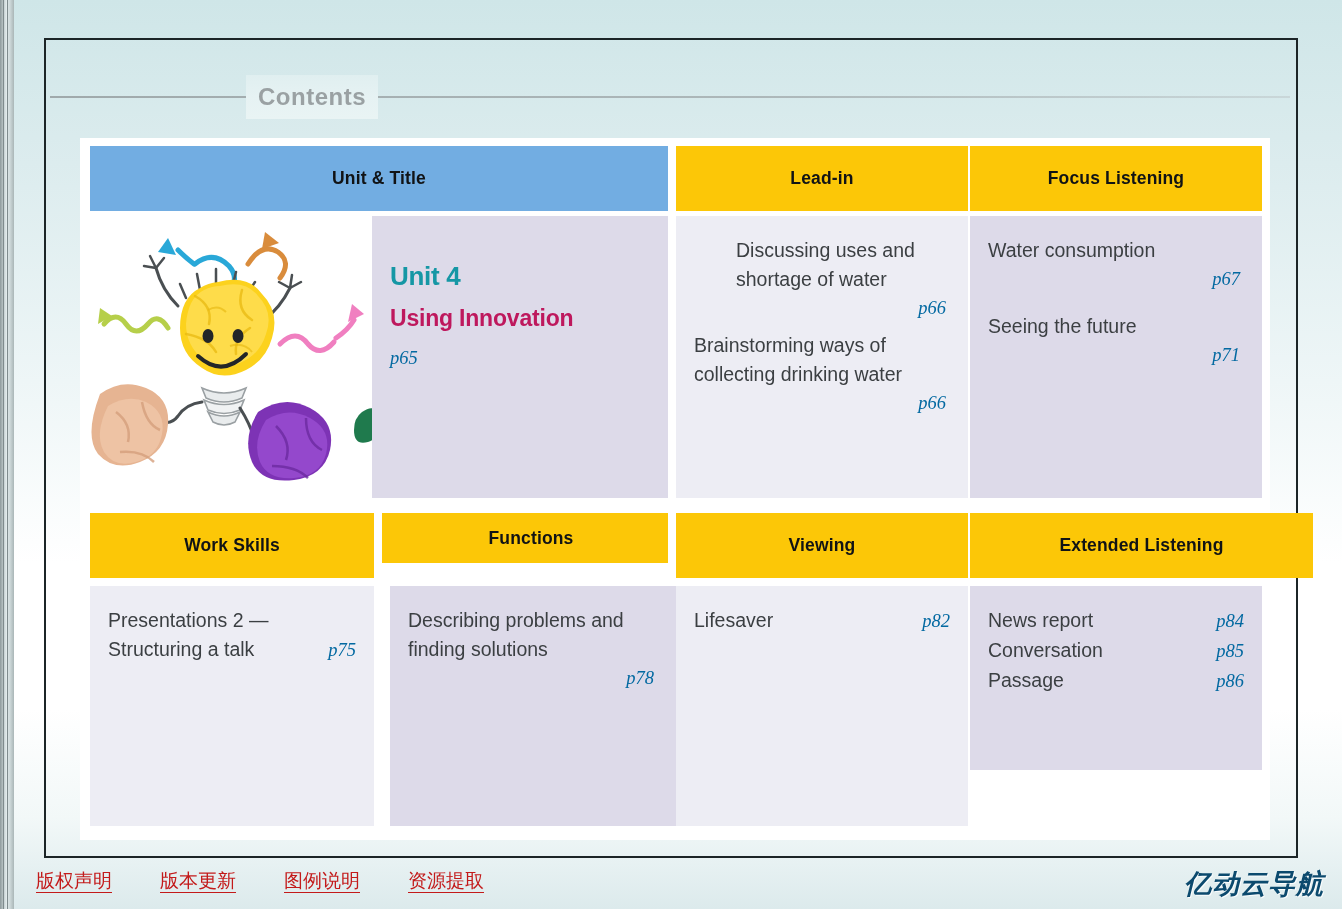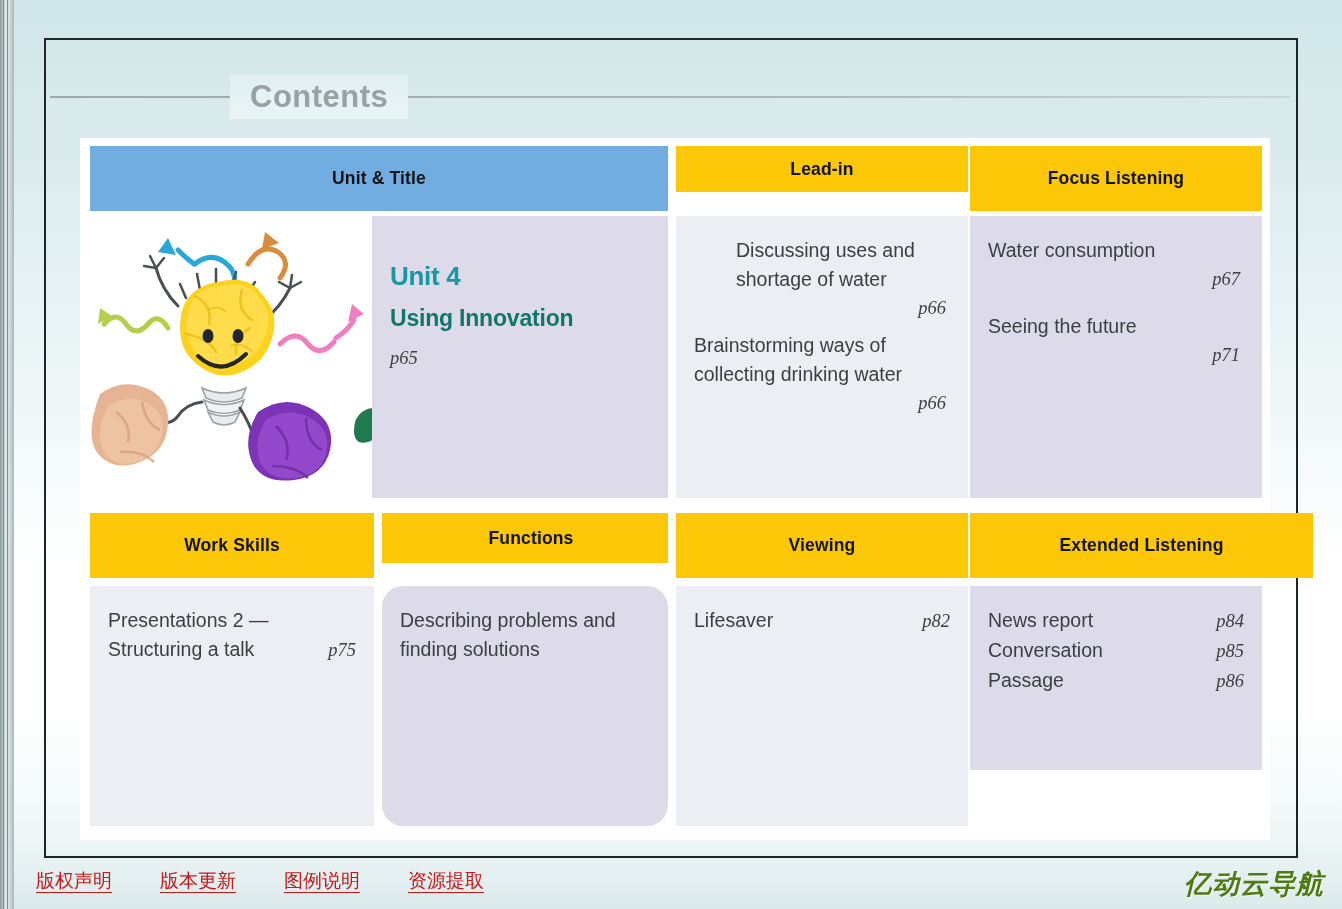--- a/index.html
+++ b/index.html
@@ -46,23 +46,23 @@
     width: 1240px; height: 44px;
   }
   .contents-rule {
     position: absolute;
     left: 0; top: 21px;
     width: 1240px; height: 2px;
     background: linear-gradient(to right, rgba(150,158,160,0.85) 0%, rgba(160,168,170,0.75) 60%, rgba(185,192,194,0.45) 100%);
   }
   .contents-title {
     position: absolute;
-    left: 180px; top: 0;
-    padding: 0 20px;
-    font-size: 31px;
+    left: 196px; top: 0;
+    padding: 0 12px;
+    font-size: 24px;
     font-weight: bold;
     color: #9aa1a3;
     letter-spacing: 0.5px;
     line-height: 44px;
     background: linear-gradient(to bottom, #e0eff0 0%, #e6f2f3 50%, #e9f4f4 100%);
   }
 
   
   .card {
     position: absolute;
@@ -94,21 +94,21 @@
     color: #3b3f42;
     line-height: 29px;
   }
   .body-cell.tintA { background: #ededf4; }
   .body-cell.tintB { background: #dddae9; }
 
   .pg {
     font-style: italic;
     font-family: "Liberation Serif", serif;
     font-size: 18.5px;
-    color: #404040;
+    color: #0369a1;
     white-space: nowrap;
   }
   .row-line {
     display: block;
   }
   .pg-right {
     display: block;
     text-align: right;
     padding-right: 4px;
   }
@@ -128,21 +128,21 @@
   .unit-num {
     font-size: 26px;
     font-weight: bold;
     color: #1597a5;
     line-height: 44px;
     letter-spacing: -0.3px;
   }
   .unit-name {
     font-size: 23px;
     font-weight: bold;
-    color: #0f766e;
+    color: #be185d;
     line-height: 40px;
     letter-spacing: -0.2px;
   }
   .unit-pg {
     padding-right: 14px;
     margin-top: 10px;
   }
 
   
   .illus {
@@ -168,21 +168,21 @@
     text-underline-offset: 5px;
     cursor: pointer;
   }
   .watermark {
     position: absolute;
     right: 18px; top: 866px;
     font-family: "DejaVu Sans", sans-serif;
     font-size: 27px;
     font-weight: bold;
     font-style: italic;
-    color: #4d7c0f;
+    color: #0c4a6e;
     letter-spacing: 1px;
     text-shadow: 1px 1px 0 rgba(255,255,255,0.85);
   }
 </style>
 </head>
 <body>
 
 <div class="spine">
   <div class="spine-line" style="left:3px"></div>
   <div class="spine-line" style="left:7px"></div>
@@ -193,21 +193,21 @@
 <div class="contents-band">
   <div class="contents-rule"></div>
   <div class="contents-title">Contents</div>
 </div>
 
 <div class="card">
 
   <div class="hdr blue" style="left:10px; top:8px; width:578px; height:65px;">
     <span>Unit &amp; Title</span>
   </div>
-  <div class="hdr gold" style="left:596px; top:8px; width:292px; height:46px;">
+  <div class="hdr gold" style="left:596px; top:8px; width:292px; height:65px;">
     <span>Lead-in</span>
   </div>
   <div class="hdr gold" style="left:890px; top:8px; width:292px; height:65px;">
     <span>Focus Listening</span>
   </div>
 
   <div class="illus" style="left:10px; top:78px; width:282px; height:282px;">
     <svg width="282" height="282" viewBox="0 0 282 282">
       <rect x="0" y="0" width="282" height="282" fill="#ffffff"></rect>
 
@@ -304,23 +304,24 @@
   <div class="body-cell tintA" style="left:10px; top:448px; width:284px; height:240px;">
     <div>
       <span class="row-line">Presentations 2 —</span>
       <span class="inline-row">
         <span>Structuring a talk</span>
         <span class="pg">p75</span>
       </span>
     </div>
   </div>
 
-  <div class="body-cell tintB" style="left:302px; top:448px; width:286px; height:240px;border-radius:21px;">
+  <div class="body-cell tintB" style="left:310px; top:448px; width:286px; height:240px;">
     <div>
       <span class="row-line">Describing problems and finding solutions</span>
+      <span class="pg pg-right">p78</span>
     </div>
   </div>
 
   <div class="body-cell tintA" style="left:596px; top:448px; width:292px; height:240px;">
     <div class="inline-row">
       <span>Lifesaver</span>
       <span class="pg">p82</span>
     </div>
   </div>
 

